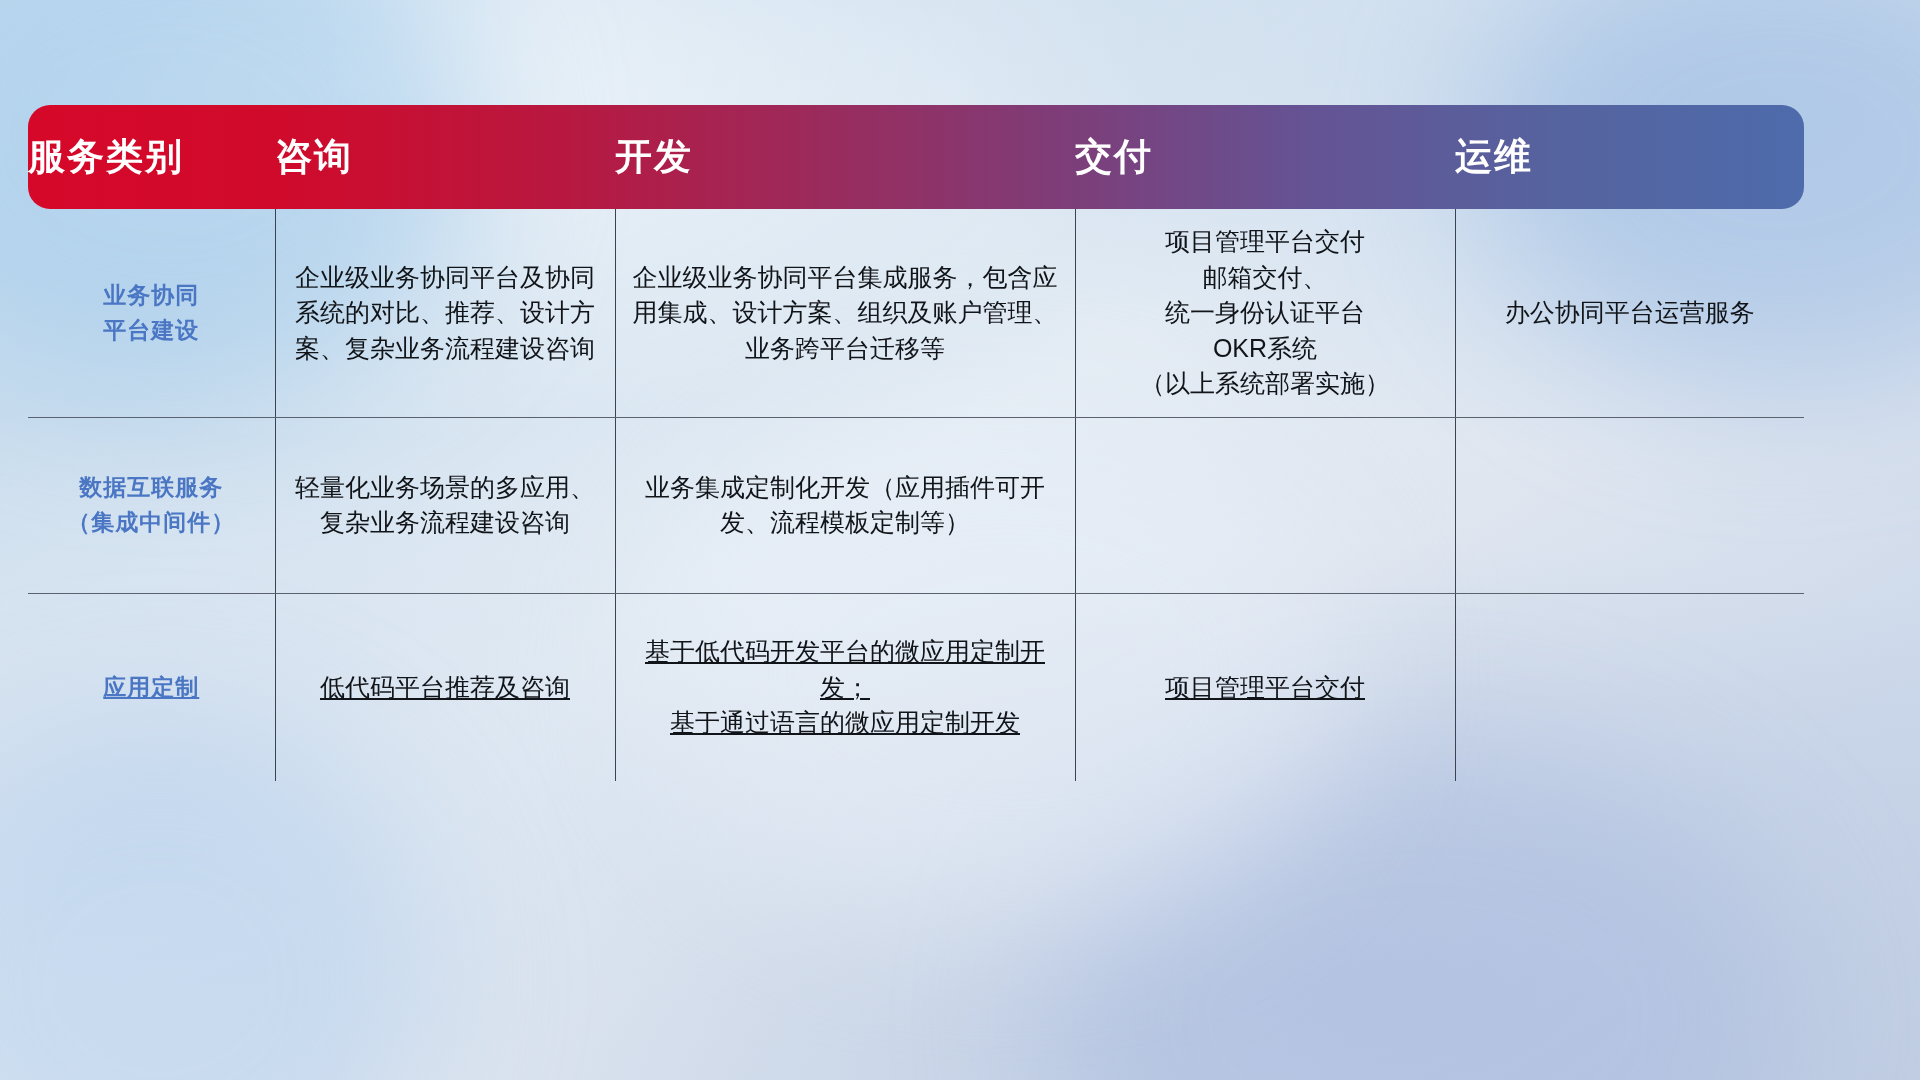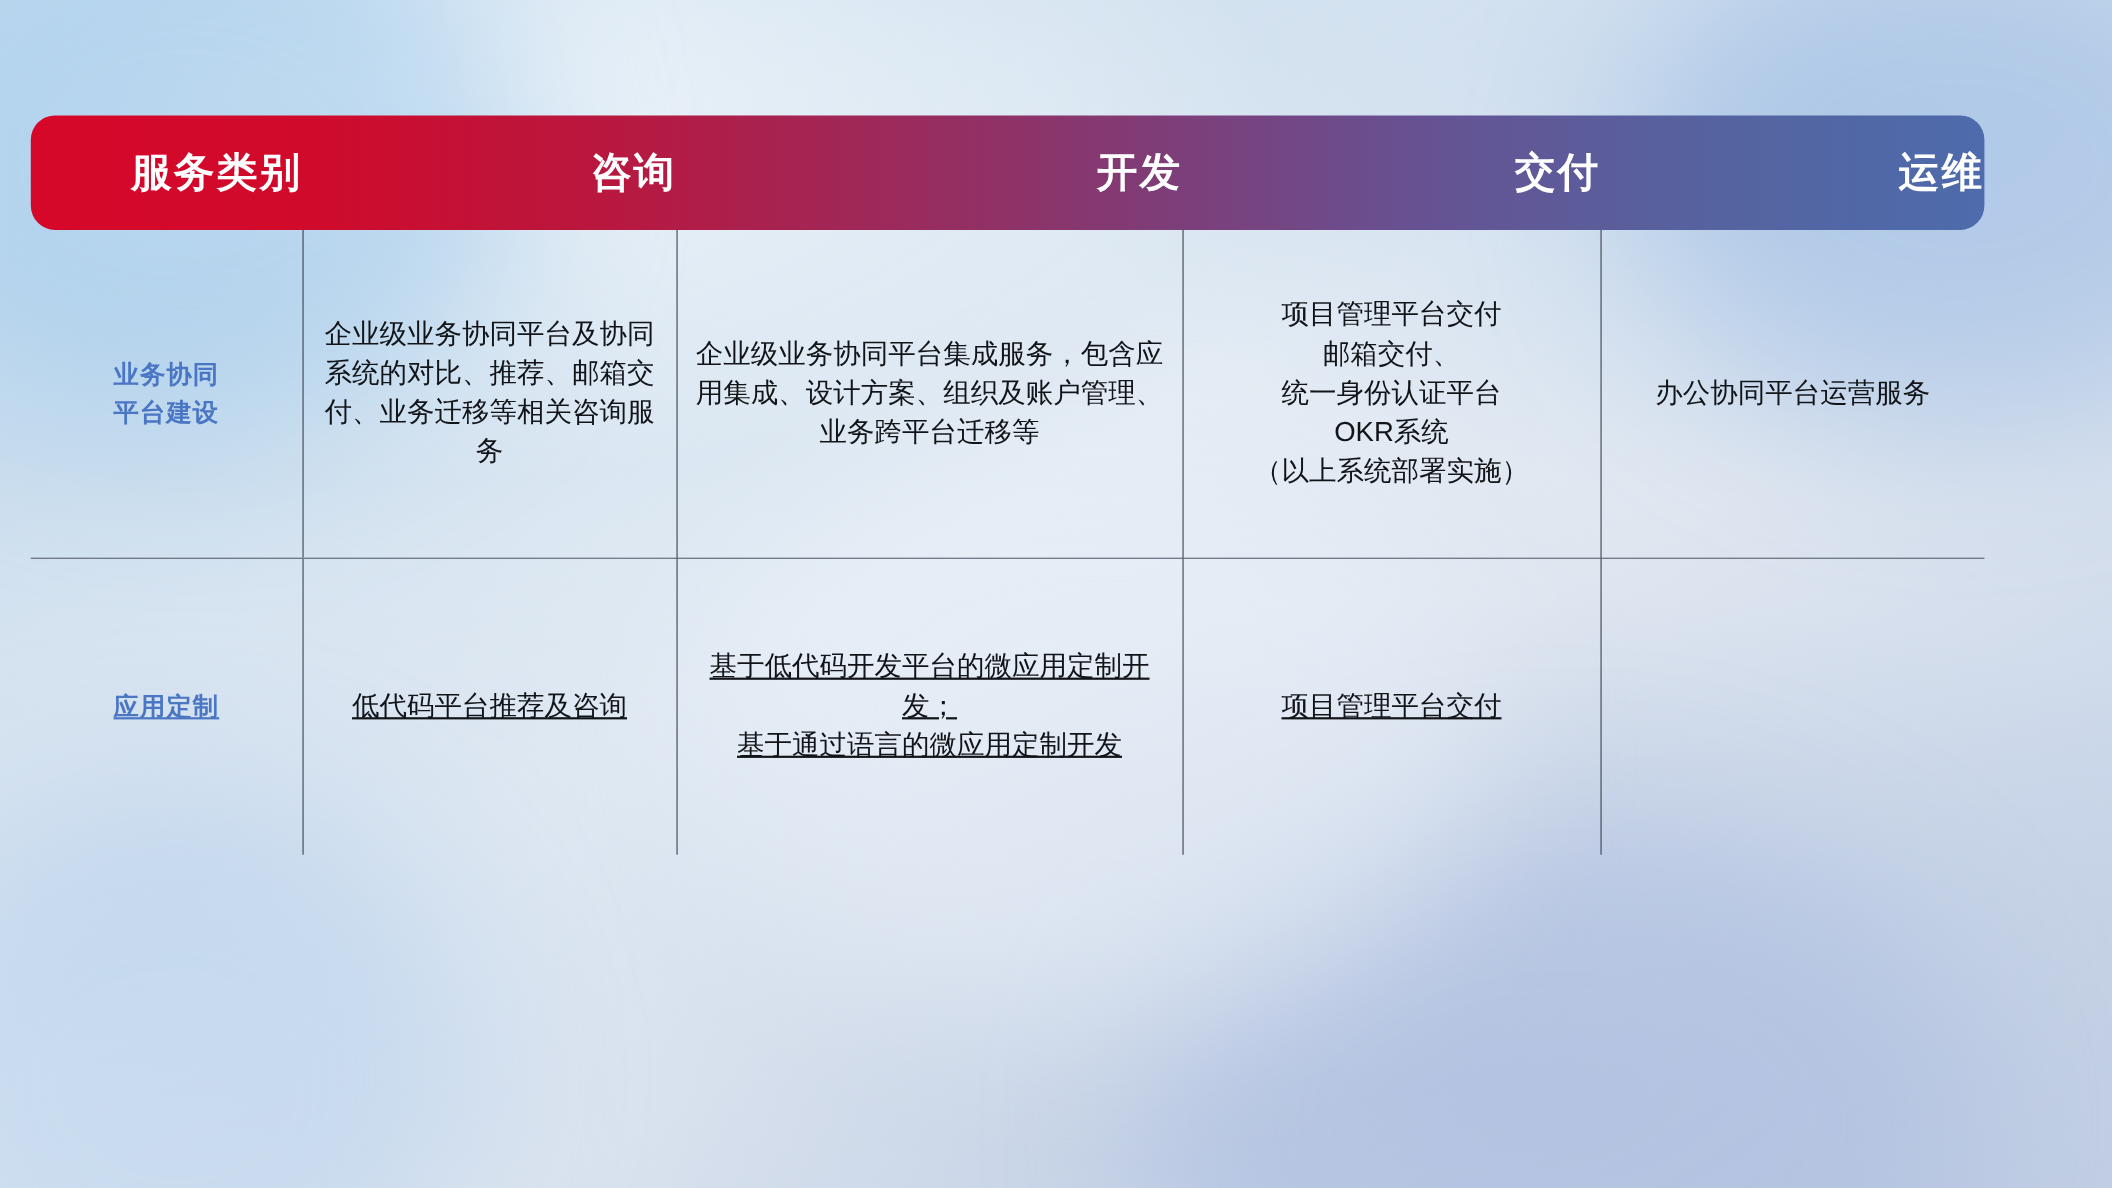--- a/index.html
+++ b/index.html
@@ -58,21 +58,21 @@
   thead tr {
     height: 104px;
   }
   thead th {
     padding: 0;
     border: none;
     color: #ffffff;
     font-size: 37px;
     font-weight: bold;
     letter-spacing: 2px;
-    text-align: right;
+    text-align: left;
     vertical-align: middle;
     position: relative;
   }
   .head-band {
     position: absolute;
     left: 0; top: 0;
     width: 1776px;
     height: 104px;
     border-radius: 22px;
     background: linear-gradient(90deg,
@@ -177,36 +177,54 @@
           </th>
         </tr>
       </thead>
       <tbody>
         <tr class="row-1">
           <td class="col-cat">
             <span class="cell-text">业务协同
 平台建设</span>
           </td>
           <td class="col-con">
-            <span class="cell-text">企业级业务协同平台及协同系统的对比、推荐、邮箱交付、业务迁移等相关咨询服务</span>
+            <span class="cell-text">企业级业务协同平台及协同系统的对比、推荐、设计方案、复杂业务流程建设咨询</span>
           </td>
           <td class="col-dev">
             <span class="cell-text">企业级业务协同平台集成服务，包含应用集成、设计方案、组织及账户管理、业务跨平台迁移等</span>
           </td>
           <td class="col-del">
             <span class="cell-text">项目管理平台交付
 邮箱交付、
 统一身份认证平台
 OKR系统
 （以上系统部署实施）</span>
           </td>
           <td class="col-ops">
             <span class="cell-text">办公协同平台运营服务</span>
           </td>
         </tr>
+        <tr class="row-2">
+          <td class="col-cat">
+            <span class="cell-text">数据互联服务
+（集成中间件）</span>
+          </td>
+          <td class="col-con">
+            <span class="cell-text">轻量化业务场景的多应用、复杂业务流程建设咨询</span>
+          </td>
+          <td class="col-dev">
+            <span class="cell-text">业务集成定制化开发（应用插件可开发、流程模板定制等）</span>
+          </td>
+          <td class="col-del">
+            <span class="cell-text"></span>
+          </td>
+          <td class="col-ops">
+            <span class="cell-text"></span>
+          </td>
+        </tr>
         <tr class="row-3">
           <td class="col-cat">
             <span class="cell-text">应用定制</span>
           </td>
           <td class="col-con">
             <span class="cell-text">低代码平台推荐及咨询</span>
           </td>
           <td class="col-dev">
             <span class="cell-text">基于低代码开发平台的微应用定制开发；
 基于通过语言的微应用定制开发</span>

